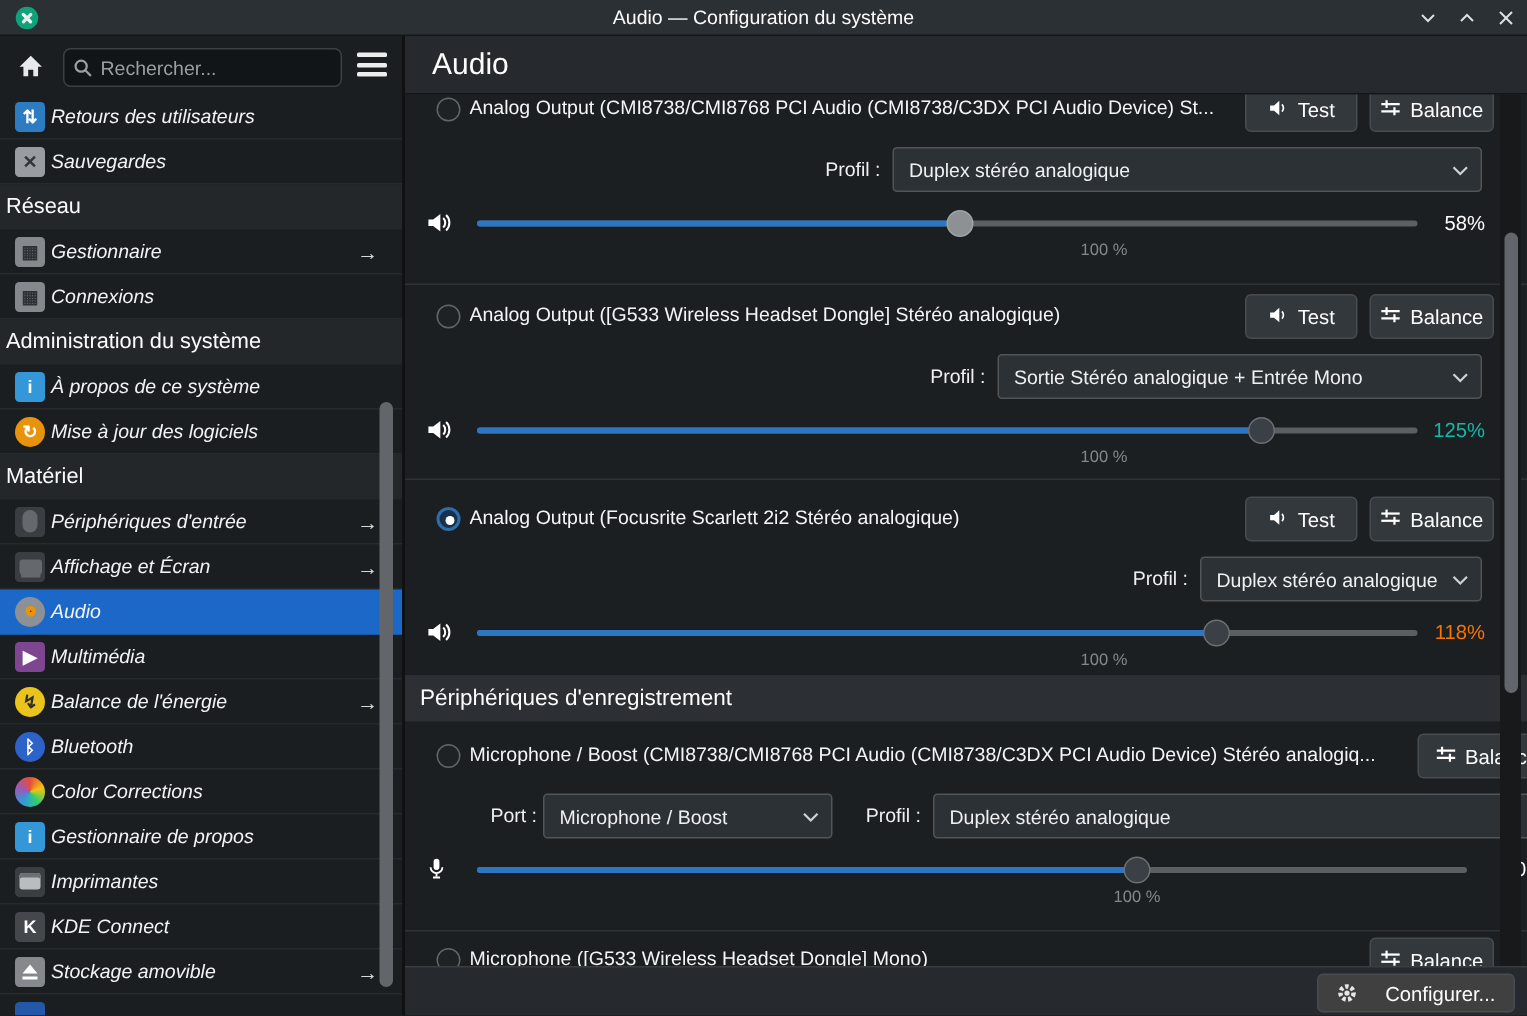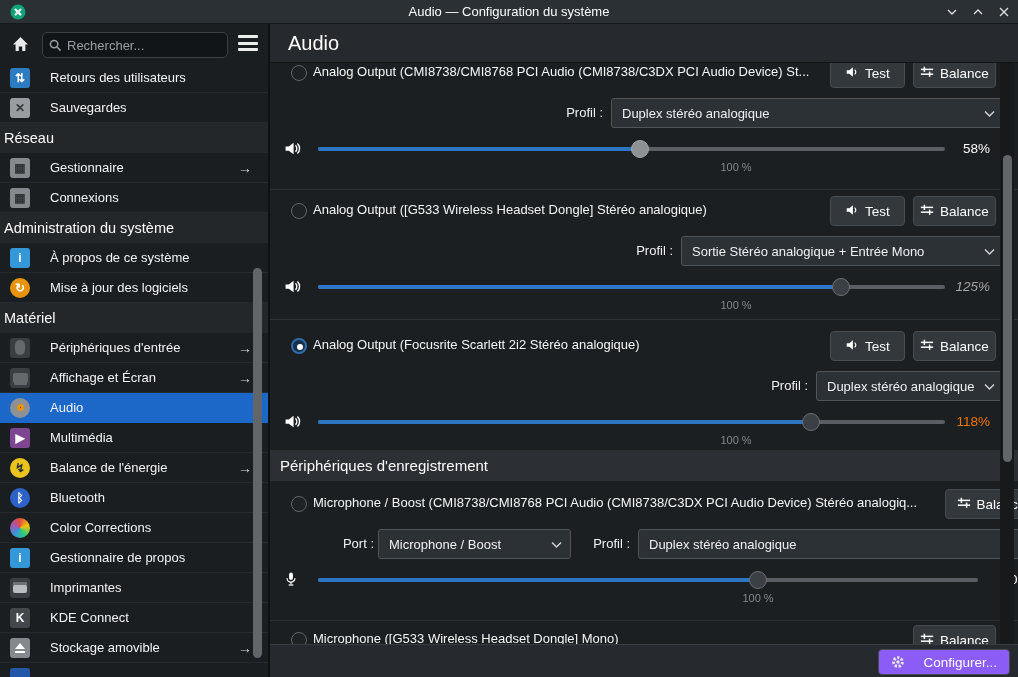--- a/index.html
+++ b/index.html
@@ -26,21 +26,21 @@
     width:100%; font-family:"Liberation Sans", sans-serif; }
   .searchbox input::placeholder { color:#9b9fa3; }
   .hamburger { position:absolute; left:238px; top:11px; width:20px; height:16px; display:flex;
     flex-direction:column; justify-content:space-between; }
   .hamburger span { display:block; height:3px; background:#eceded; border-radius:1px; }
 
   .sidebar { position:absolute; left:0; top:63px; width:268px; height:614px; background:#1b1e21; overflow:hidden; }
   .sb-item { height:30px; display:flex; align-items:center; padding-left:10px; border-bottom:1px solid #26292d;
     color:#f2f3f4; cursor:default; position:relative; }
   .sb-item.selected { background:#1c68c8; border-bottom-color:#1c68c8; }
-  .sb-item .lbl { margin-left:20px; white-space:nowrap; }
+  .sb-item .lbl { margin-left:4px; white-space:nowrap;font-style:italic; }
   .sb-item .arrow { position:absolute; right:16px; color:#d7d8d9; font-size:14px; }
   .sb-header { height:30px; display:flex; align-items:center; padding-left:4px; background:#24272a;
     color:#fbfbfc; font-size:14.5px; }
   .si { width:20px; height:20px; min-width:20px; display:flex; align-items:center; justify-content:center;
     border-radius:3px; font-size:12px; font-weight:bold; line-height:1; }
   .si.circle { border-radius:50%; }
   .si .ring { width:7px; height:7px; border-radius:50%; border:3px solid #e8930c; background:#26292d; }
   .si.colorwheel { background:conic-gradient(#e74c3c,#f1c40f,#2ecc71,#3498db,#9b59b6,#e74c3c); border-radius:50%; }
   .si .mouse { width:10px; height:15px; background:#65696e; border-radius:5px; }
   .si .mon { width:15px; height:10px; background:#65696e; border-radius:2px; box-shadow:0 3px 0 -1px #65696e; }
@@ -60,21 +60,21 @@
   .group { position:absolute; left:0; width:748px; }
   .dev-header { position:absolute; left:8px; top:0; width:748px; height:30px; }
   .radio { position:absolute; left:13px; top:7px; width:16px; height:16px; border-radius:50%;
     border:1.5px solid #626669; background:#1f2225; }
   .radio.checked { border:2px solid #2e6da8; background:#15314d; }
   .radio.checked .dot { position:absolute; left:3.5px; top:3.5px; width:6px; height:6px; border-radius:50%; background:#fff; }
   .dev-label { position:absolute; left:35px; top:6px; white-space:nowrap; overflow:hidden; color:#f4f5f5; }
   .btn { position:absolute; top:0; height:30px; background:#33383d; border:1px solid #474c51; border-radius:4px;
     color:#fcfcfc; font-size:13.5px; display:flex; align-items:center; justify-content:center; gap:6px;
     font-family:"Liberation Sans", sans-serif; cursor:default; }
-  .prof-row { position:absolute; left:16px; top:40px; width:639px; height:30px; }
+  .prof-row { position:absolute; left:0; top:40px; width:639px; height:30px; }
   .sel-label { position:absolute; top:7px; text-align:right; color:#eff0f1; white-space:nowrap; }
   .select { position:absolute; top:0; height:30px; background:#2c3136; border:1px solid #505559; border-radius:3px;
     display:flex; align-items:center; padding:0 26px 0 10px; cursor:default; }
   .select .sel-text { white-space:nowrap; overflow:hidden; }
   .select svg { position:absolute; right:8px; top:11px; }
   .slider-row { position:absolute; left:0; top:80px; width:748px; height:22px; }
   .sl-icon { position:absolute; left:14px; top:2px; }
   .track { position:absolute; top:9px; height:4px; border-radius:2px; background:#5b5f63; }
   .fill { position:absolute; top:9px; height:4px; border-radius:2px; }
   .handle { position:absolute; top:2px; width:18px; height:18px; border-radius:50%;
@@ -84,21 +84,21 @@
   .tick { position:absolute; top:103px; width:60px; text-align:center; font-size:11px; color:#84888c; white-space:nowrap; }
   .divider { position:absolute; left:0; width:748px; height:1px; background:#2e3236; }
   .section-band { position:absolute; left:0; top:387px; width:780px; height:31px; background:#2c2f33;
     display:flex; align-items:center; padding-left:10px; font-size:15px; color:#fcfcfc; }
   .ct-scroll-strip { position:absolute; left:730px; top:0; width:14px; height:581px; background:#17191b; }
   .ct-thumb { position:absolute; left:2.5px; top:92px; width:9px; height:307px; border-radius:4.5px; background:#62666b; }
 
   
   .footer { position:absolute; left:270px; top:644px; width:748px; height:33px; background:#26292d;
     border-top:1px solid #393d41; z-index:5; }
-  .cfg-btn { position:absolute; right:8px; top:4px; height:26px; padding:7px 12px; background:#8b5cf6;
+  .cfg-btn { position:absolute; right:8px; top:4px; height:26px; padding:7px 12px; background:#404040;
     border:1px solid #474c51; border-radius:4px; color:#fcfcfc; font-size:13.5px;
     display:flex; align-items:center; gap:18px; font-family:"Liberation Sans", sans-serif; }
 </style>
 </head>
 <body>
 
 <div id="app">
 
   <div class="titlebar">
     <span class="appicon">
@@ -364,21 +364,21 @@
             </div>
           </div>
           <div class="slider-row">
             <span class="sl-icon"><svg width="17" height="17" viewBox="0 0 16 16">
                 <path d="M1.5 6h3L9 2.5v11L4.5 10h-3z" fill="#fff"></path>
                 <path d="M10.8 5a4.2 4.2 0 010 6M12.6 3.2a6.6 6.6 0 010 9.6" stroke="#fff" stroke-width="1.3" fill="none"></path>
               </svg></span>
             <div class="track" style="left: 48px; width: 627px;"></div>
             <div class="fill" style="left: 48px; width: 522.5px; background: rgb(45, 118, 196);"></div>
             <div class="handle" style="left: 561.5px;"></div>
-            <span class="sl-value" style="left: 675px; color: #a3a3a3; font-style: italic;">125%</span>
+            <span class="sl-value" style="left: 675px; color: #14b8a6;">125%</span>
           </div>
           <span class="tick" style="left: 436px;">100 %</span>
         </div>
         <div class="group" style="top: 268px;">
           <div class="dev-header">
             <span class="radio checked">
               <span class="dot"></span>
             </span>
             <span class="dev-label" style="max-width: 507px;">Analog Output (Focusrite Scarlett 2i2 Stéréo analogique)</span>
             <button class="btn" style="left: 552px; width: 75px;">

